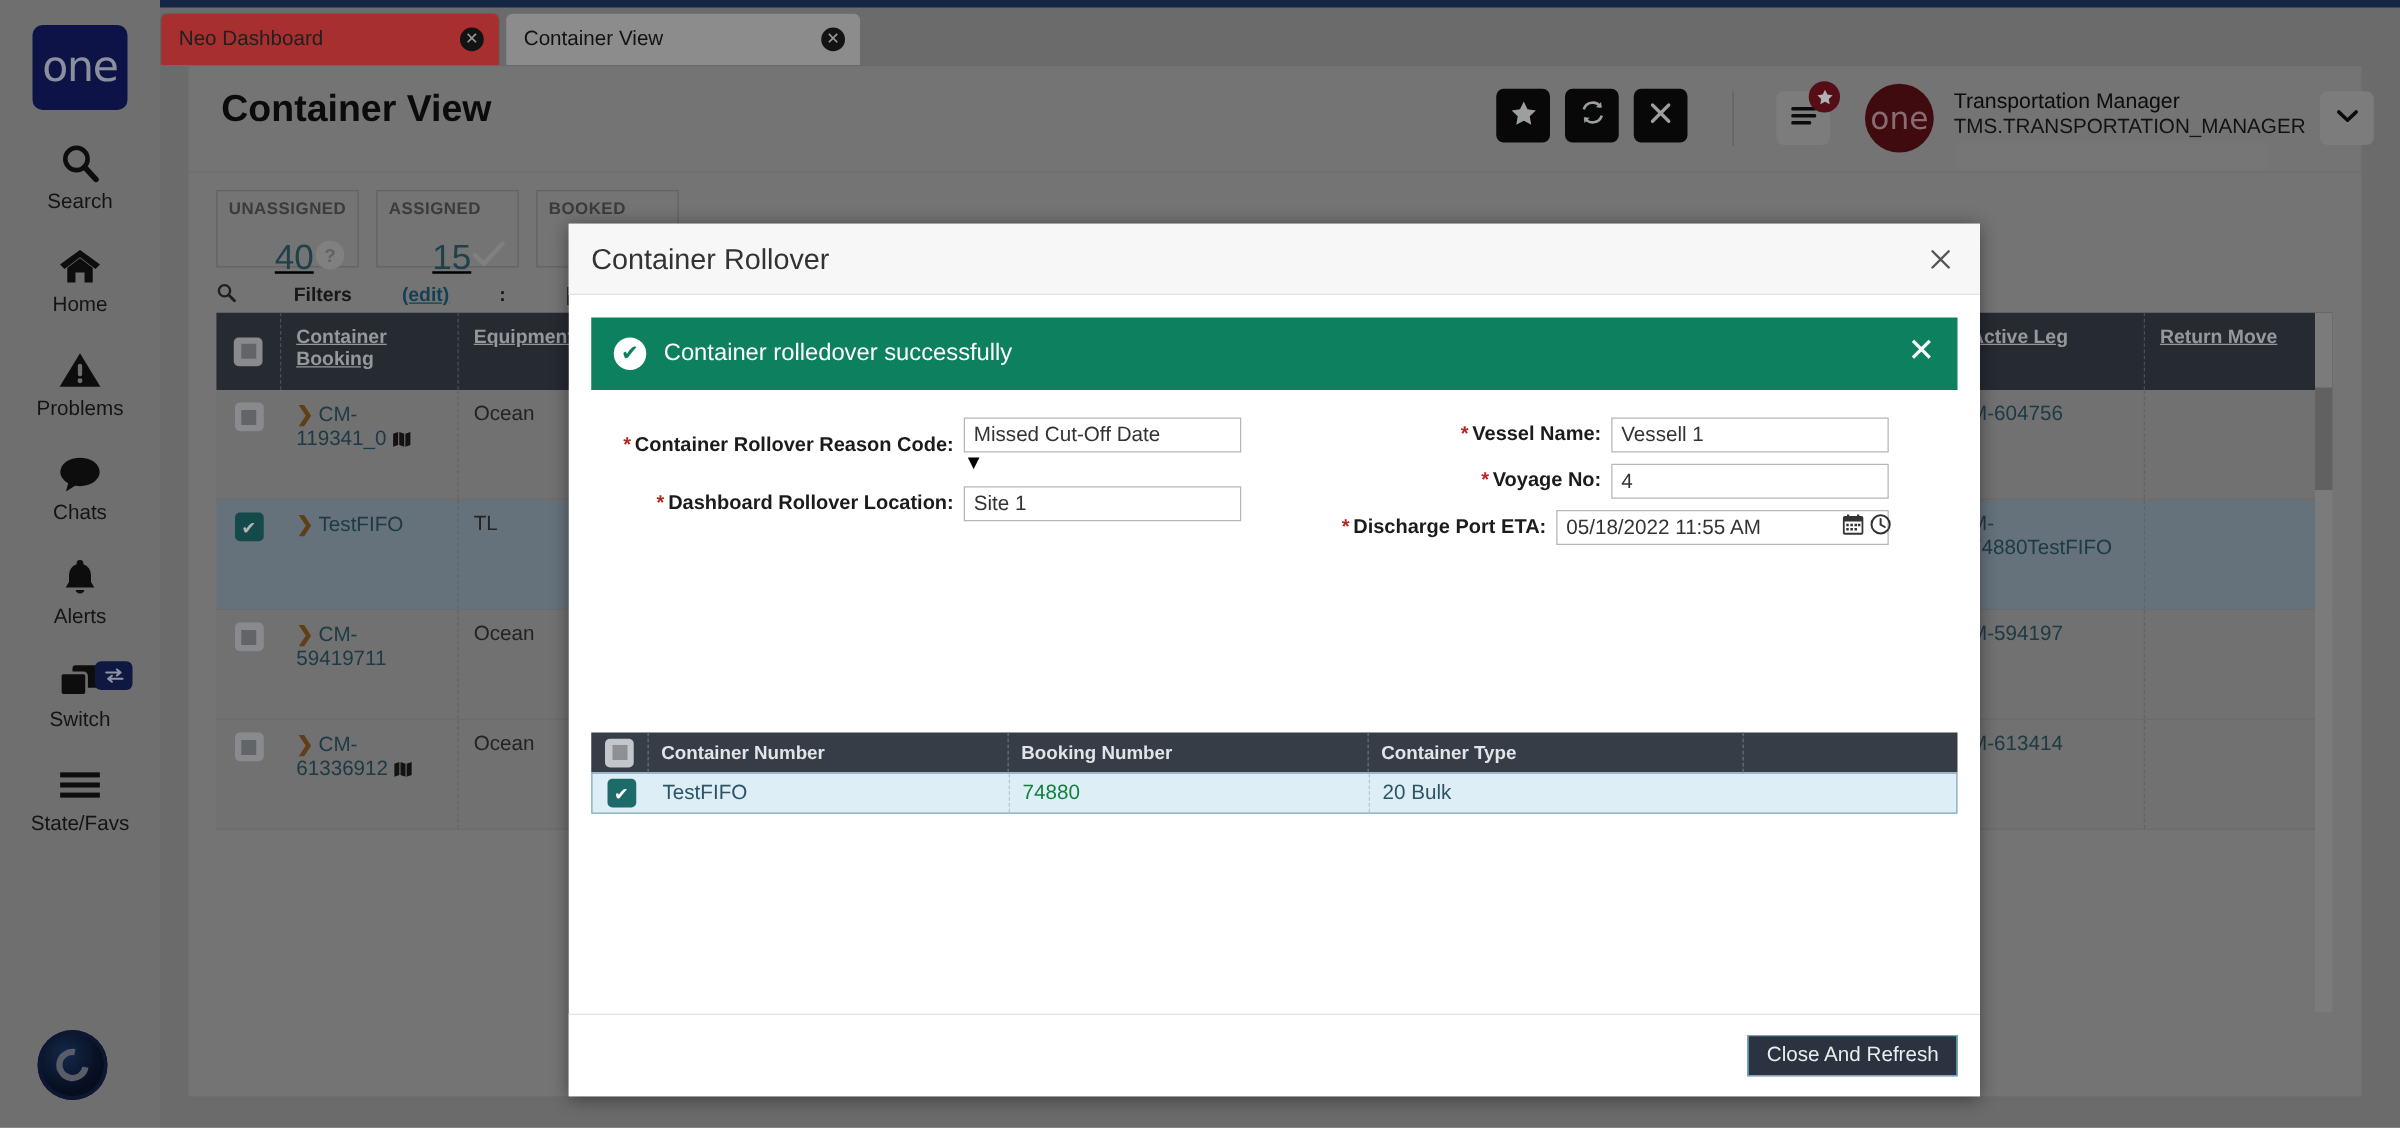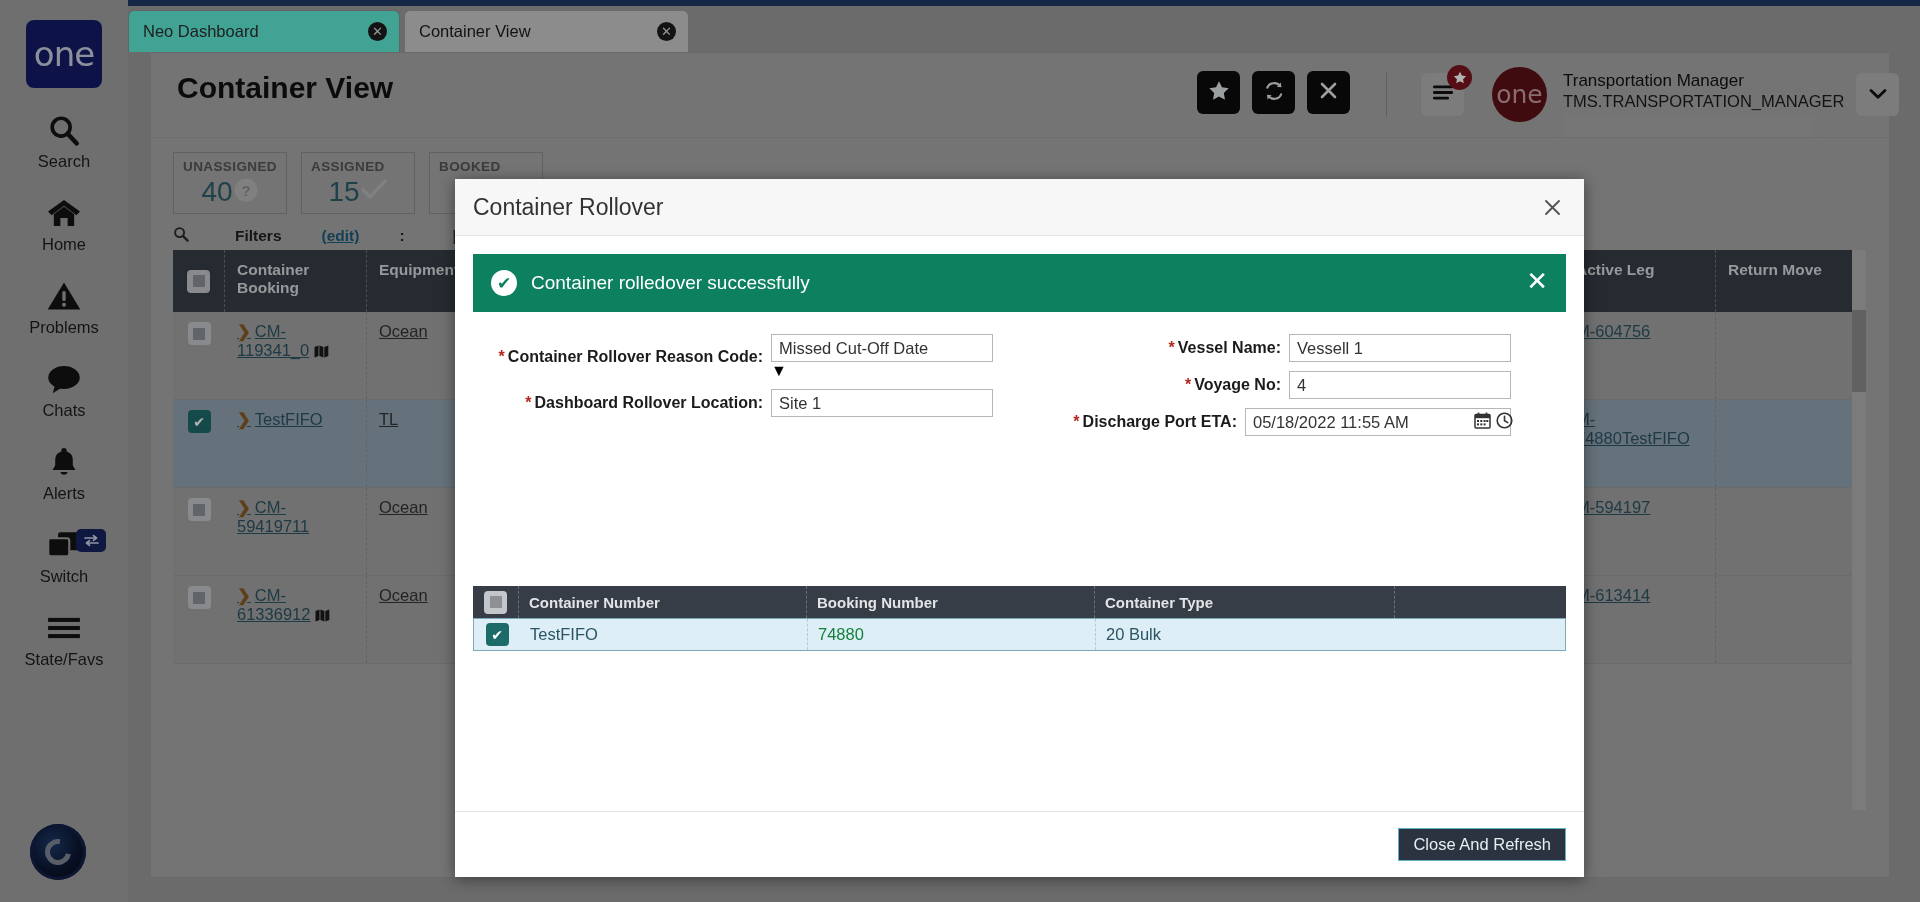--- a/index.html
+++ b/index.html
@@ -52,21 +52,21 @@
     transform: rotate(-35deg);
   }
 
   
   .topbar-blue { position:absolute; left:128px; top:0; width:1792px; height:6px; background:#1f3864; }
 
   
   .tabstrip { position:absolute; left:128px; top:10px; width:1792px; height:42px; }
   .tab {
     position:absolute; top:0; height:42px;
-    background:#5eead4; border:1px solid #8e8e8e; border-bottom:none;
+    background:#ef4444; border:1px solid #8e8e8e; border-bottom:none;
     border-radius:6px 6px 0 0;
     display:flex; align-items:center; padding:0 14px;
     font-size:16.5px; color:#2e2e2e; cursor:pointer;
   }
   .tab.active { background:#c9c9c9; border-color:#9a9a9a; color:#1b1b1b; }
   .tab .tab-label { margin-right:40px; white-space:nowrap; }
   .tab-close {
     width:19px;height:19px;border-radius:50%;background:#1c1c1c;color:#d8d8d8;
     font-size:13px;line-height:19px;text-align:center;font-family:"DejaVu Sans",sans-serif;
     position:absolute; right:12px; cursor:pointer;
@@ -116,51 +116,51 @@
   .card {
     position:absolute; left:0px; top:84px; width:1738px; height:740px;
     background:#a6a6a6; border-top:1px solid #9c9c9c;
   }
   .tiles { position:absolute; left:22px; top:14px; display:flex; gap:14px; }
   .tile {
     width:114px;height:62px;border:1px solid #8d8d8d;background:#a6a6a6;
     padding:6px 9px; cursor:pointer;
   }
   .tile .t-lbl { font-size:13.5px; letter-spacing:.4px; color:#555; font-weight:bold; }
-  .tile .t-row { display:flex; align-items:center; justify-content:center; margin-top:2px; }
+  .tile .t-row { display:flex; align-items:center; justify-content:flex-end; margin-top:16px;text-decoration:underline; }
   .tile .t-num { font-size:28px; color:#2d5d6b; }
 
   .filters { position:absolute; left:22px; top:88px; display:flex; align-items:center; font-size:15.5px;gap:40px; }
   .filters .fsearch { margin-right:6px; }
   .filters b { color:#222; }
   .filters .edit { color:#1d5c7a; text-decoration:underline; cursor:pointer; }
   .filters .fval { margin-left:8px; color:#333; }
 
   
   .grid { position:absolute; left:22px; top:112px; width:1693px; height:560px; overflow:hidden; }
   .grid-head { display:flex; height:62px; background:#373d47; }
   .gh {
     color:#d8dadd; font-size:15.5px; font-weight:bold;
     padding:11px 12px; border-right:1px dashed #6a707a; flex:none;
-    display:flex; align-items:flex-start;
+    display:flex; align-items:flex-start;text-decoration:underline;
   }
   .gh.cbx { width:52px; justify-content:center; align-items:center; padding:0; }
   .chk-box {
     width:23px;height:23px;border-radius:4px;background:#c3c6ca;
     display:flex;align-items:center;justify-content:center;
   }
   .chk-box i { width:12px;height:12px;background:#8d9196; display:block; }
   .chk-on { width:23px;height:23px;border-radius:4px;background:#1d6b69;
     display:flex;align-items:center;justify-content:center;color:#fff;font-size:14px; }
   .grow {
     display:flex; height:88px; background:#a2a2a2; border-bottom:1px solid #9a9a9a;
   }
   .grow.sel { background:#93a4b1; }
   .gc {
-    font-size:16.5px; color:#2c5464; padding:10px 12px; border-right:1px dashed #8f8f8f; flex:none;text-decoration:underline;
+    font-size:16.5px; color:#2c5464; padding:10px 12px; border-right:1px dashed #8f8f8f; flex:none;
   }
   .gc.cbx { width:52px; display:flex; align-items:flex-start; justify-content:center; padding-top:10px; border-right:none; }
   .gc.plain { color:#333; }
   .caretr { color:#8a5a22; font-weight:bold; margin-right:4px; }
   .mapico { display:inline-block; margin-left:5px; vertical-align:-2px; }
   .vscroll { position:absolute; right:-2px; top:0px; width:16px; height:560px; background:#b0b0b0; }
   .vscroll .vthumb { position:absolute; left:0; top:60px; width:16px; height:82px; background:#8b8b8b; }
 
   
   .mask { position:absolute; inset:0; background:rgba(0,0,0,0.30); }

